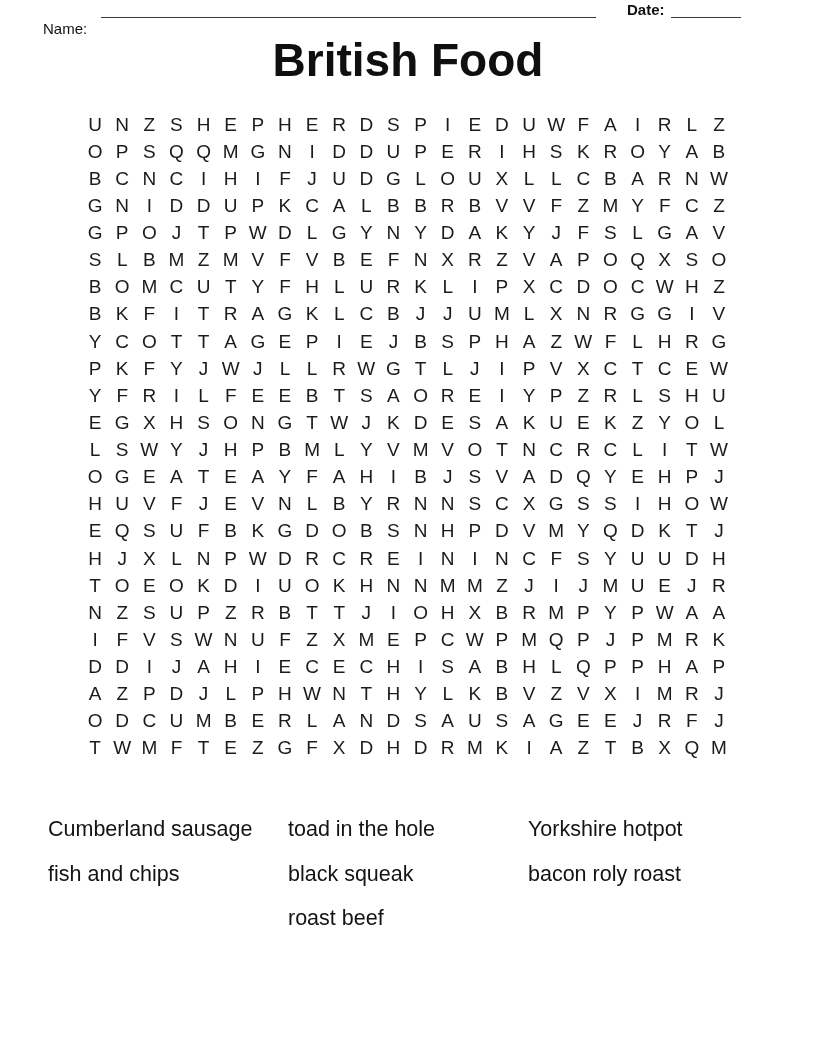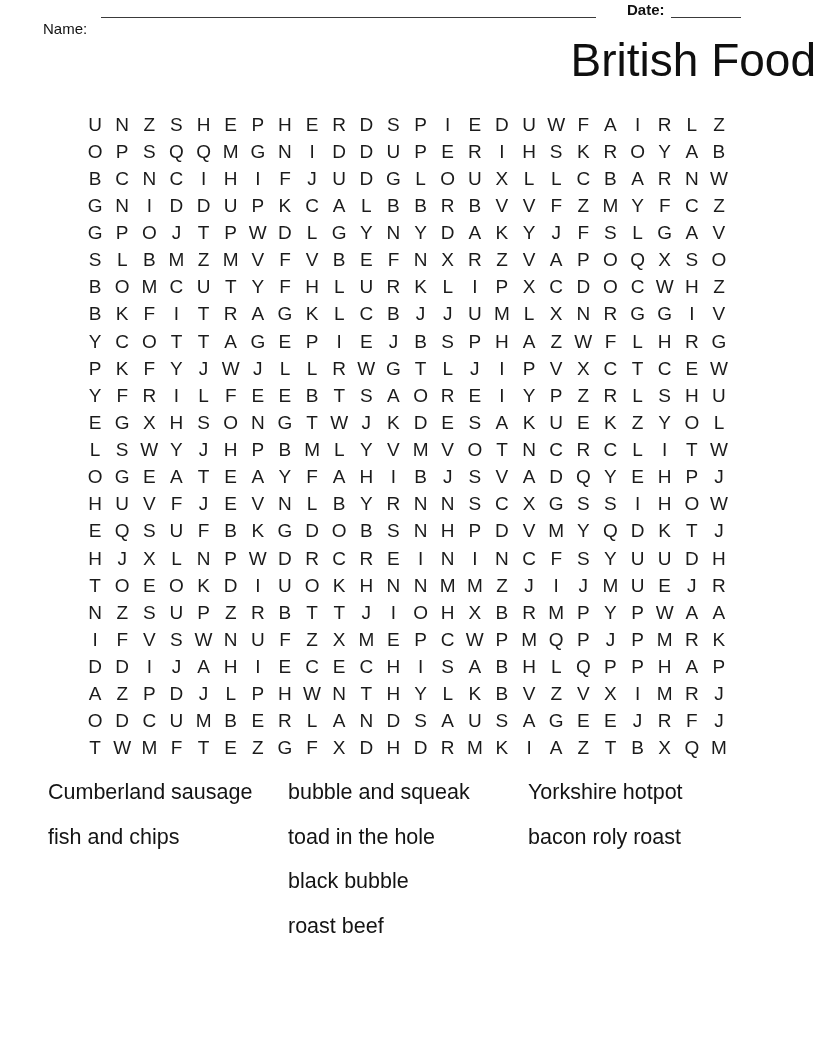--- a/index.html
+++ b/index.html
@@ -14,41 +14,41 @@
   .topbar { position: absolute; top: 0; left: 0; width: 816px; height: 24px; }
   .hdr-label { position: absolute; top: 1px; font-size: 15px; color: #111; }
   #name-label { left: 43px; margin-top: 19px; }
   #date-label { left: 627px; font-weight: bold; }
   .fill-line { position: absolute; top: 0; height: 18px; border-bottom: 1px solid #3a3a3a; }
   #name-line { left: 101px; width: 495px; }
   #date-line { left: 671px; width: 70px; }
 
   h1.title {
     position: absolute; top: 33px; left: 0; width: 816px;
-    text-align: right;
-    font-size: 46px; font-weight: 400; letter-spacing: 0px; color: #0f0f0f;
+    text-align: center;
+    font-size: 46px; font-weight: 700; letter-spacing: 0px; color: #0f0f0f;
   }
 
   #grid {
     position: absolute; left: 81.5px; top: 110.5px;
     display: grid;
     grid-template-columns: repeat(24, 27.13px);
     grid-auto-rows: 27.13px;
   }
   .cell {
     width: 27.13px; height: 27.13px;
     text-align: center; line-height: 27.5px;
     font-size: 19px; font-weight: 400; color: #1b1b1b;
   }
 
   #words {
     position: absolute; left: 48px; top: 780px;
     display: flex;
   }
-  .word-col { width: 240px; }
+  .word-col { width: 240px; margin-top: 37px; }
   .word {
     height: 44.65px;
     font-size: 21.5px; font-weight: 400; color: #141414;
     white-space: nowrap;
   }
 </style>
 </head>
 <body>
 
 <div class="topbar">
@@ -638,22 +638,21 @@
     <span class="cell">Q</span>
     <span class="cell">M</span>
   </div>
 
 <div id="words">
     <div class="word-col">
       <div class="word">Cumberland sausage</div>
       <div class="word">fish and chips</div>
     </div>
     <div class="word-col">
-      <div class="word">bubble and squeak</div>
       <div class="word">toad in the hole</div>
-      <div class="word">black bubble</div>
+      <div class="word">black squeak</div>
       <div class="word">roast beef</div>
     </div>
     <div class="word-col">
       <div class="word">Yorkshire hotpot</div>
       <div class="word">bacon roly roast</div>
     </div>
   </div>
 
 </body></html>

